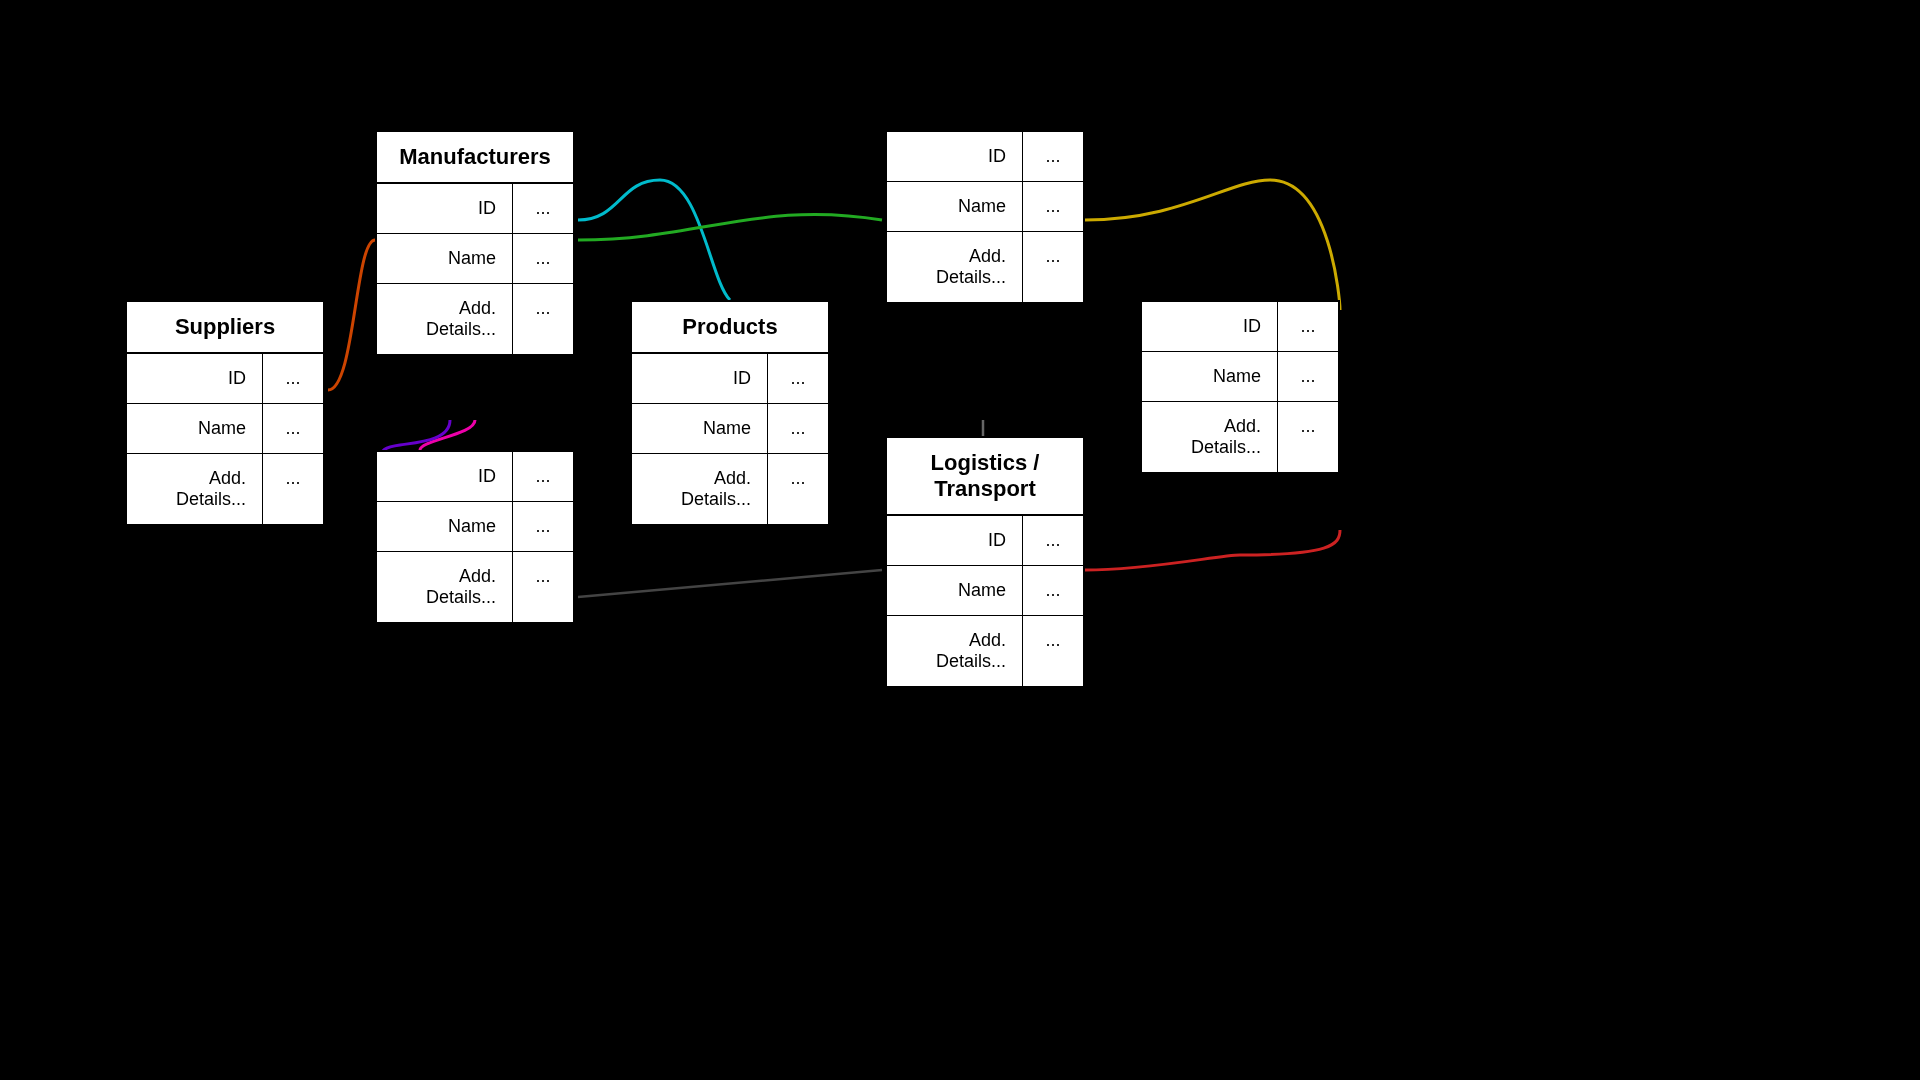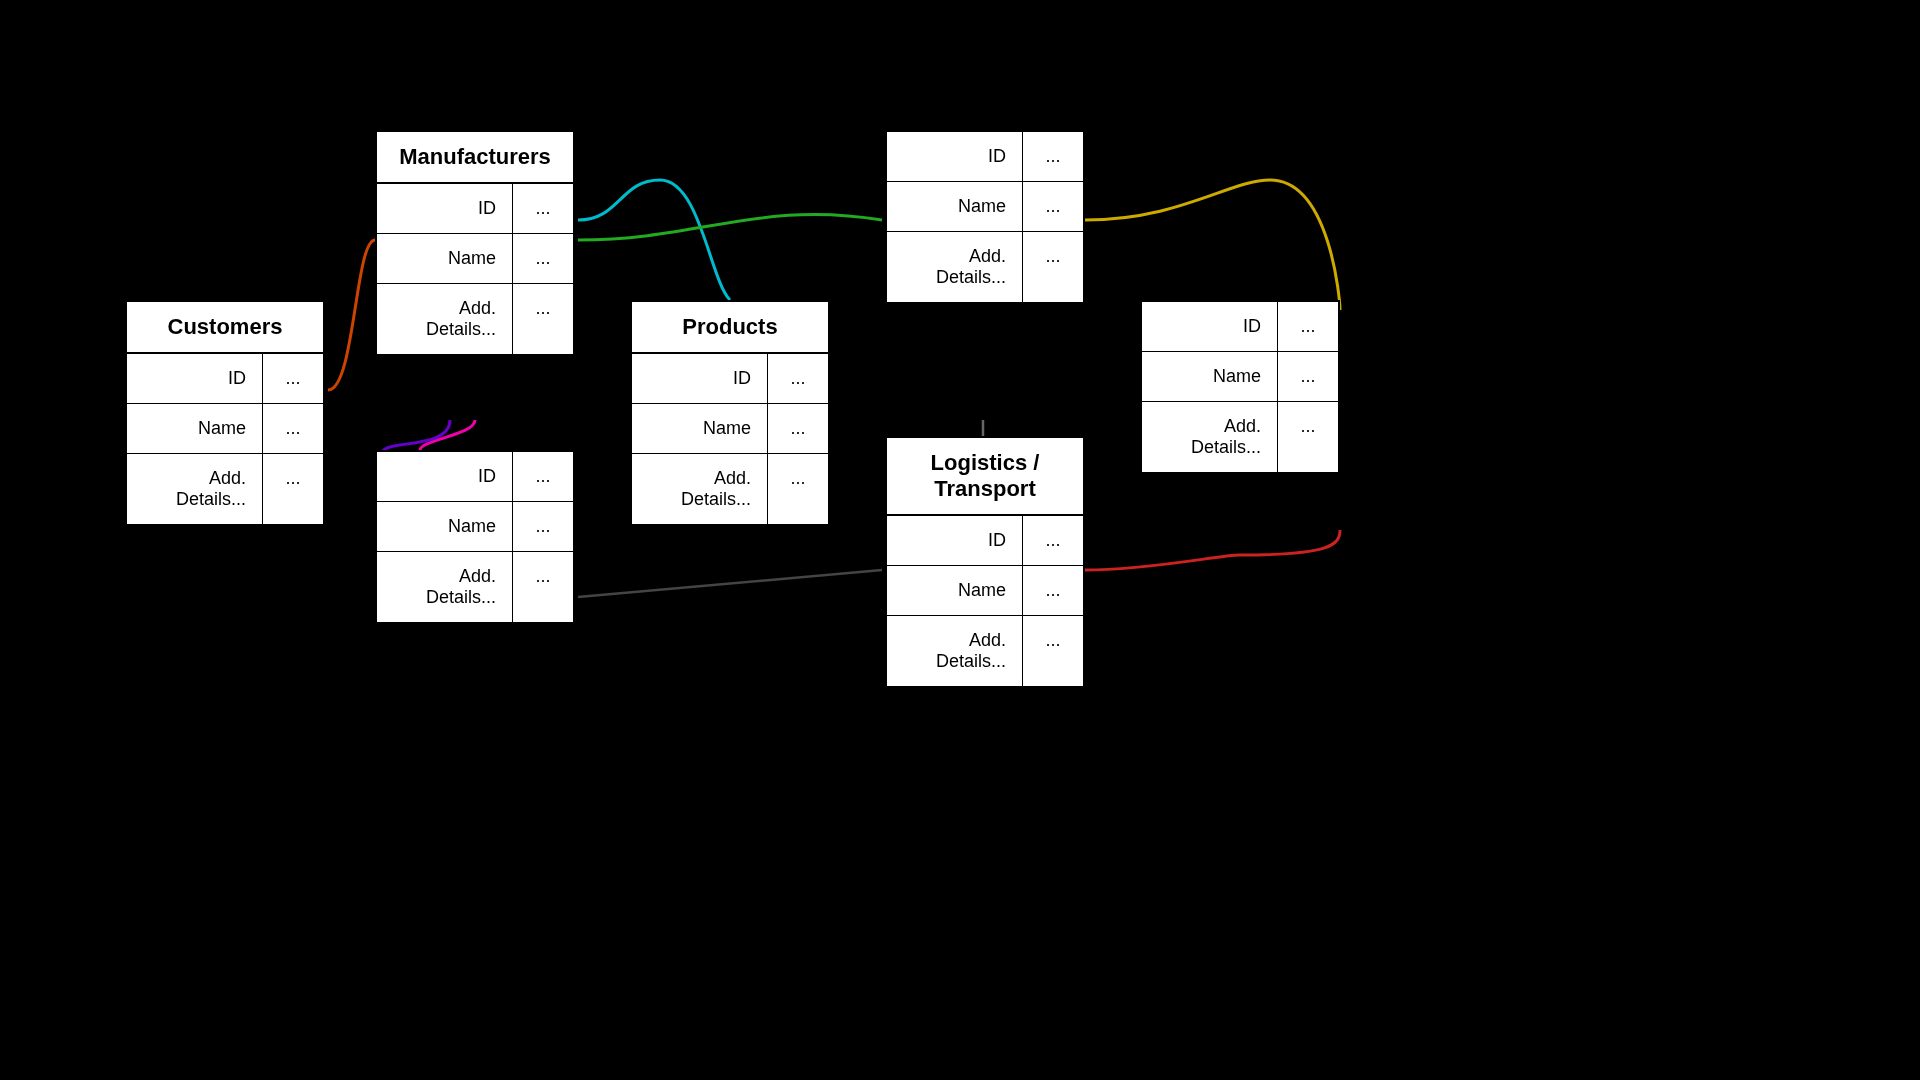--- a/index.html
+++ b/index.html
@@ -142,21 +142,21 @@
       <div class="field-name">Name</div>
       <div class="field-dots">...</div>
     </div>
     <div class="entity-row">
       <div class="field-name">Add. Details...</div>
       <div class="field-dots">...</div>
     </div>
   </div>
 
   <div id="suppliers" class="entity-table">
-    <div class="entity-header">Customers</div>
+    <div class="entity-header">Suppliers</div>
     <div class="entity-row">
       <div class="field-name">ID</div>
       <div class="field-dots">...</div>
     </div>
     <div class="entity-row">
       <div class="field-name">Name</div>
       <div class="field-dots">...</div>
     </div>
     <div class="entity-row">
       <div class="field-name">Add. Details...</div>

